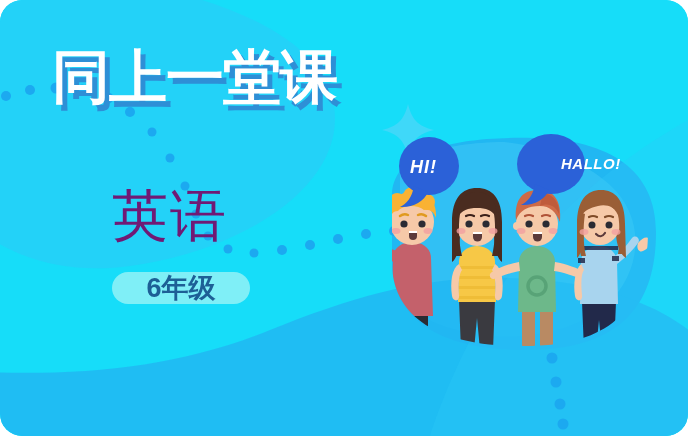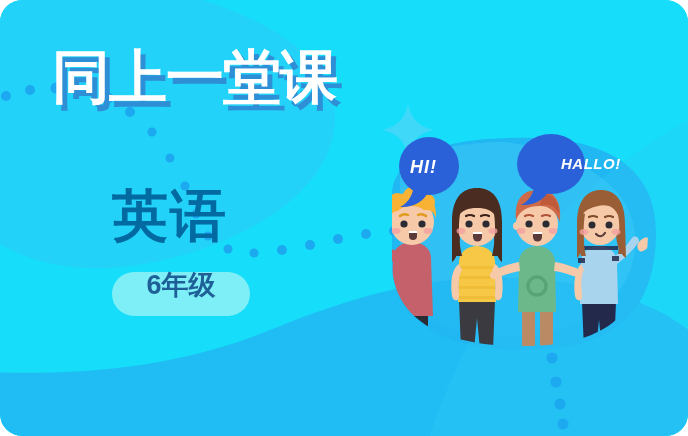--- a/index.html
+++ b/index.html
@@ -52,36 +52,37 @@
     text-shadow: 5px 6px 0 #2E8FD6;
     font-family: "Liberation Sans", "DejaVu Sans", sans-serif;
   }
 
   #subject-title {
     position: absolute;
     left: 112px;
     top: 188px;
     font-size: 56px;
     line-height: 1;
-    font-weight: bold;
-    color: #0369a1;
+    font-weight: normal;
+    color: #701a75;
     letter-spacing: 2px;
     white-space: nowrap;
     font-family: "Liberation Sans", "DejaVu Sans", sans-serif;
   }
 
   #grade-pill {
     position: absolute;
     left: 112px;
     top: 272px;
     width: 138px;
-    height: 44px;
+    height: 32px;
     border-radius: 24px;
     background: #7FEFF7;
     display: flex;
+    align-items: center;
     justify-content: center;
   }
   #grade-pill-label {
     font-size: 27px;
     font-weight: bold;
     color: #1D5F96;
     letter-spacing: 0px;
     line-height: 1;
     font-family: "Liberation Sans", "DejaVu Sans", sans-serif;
   }

